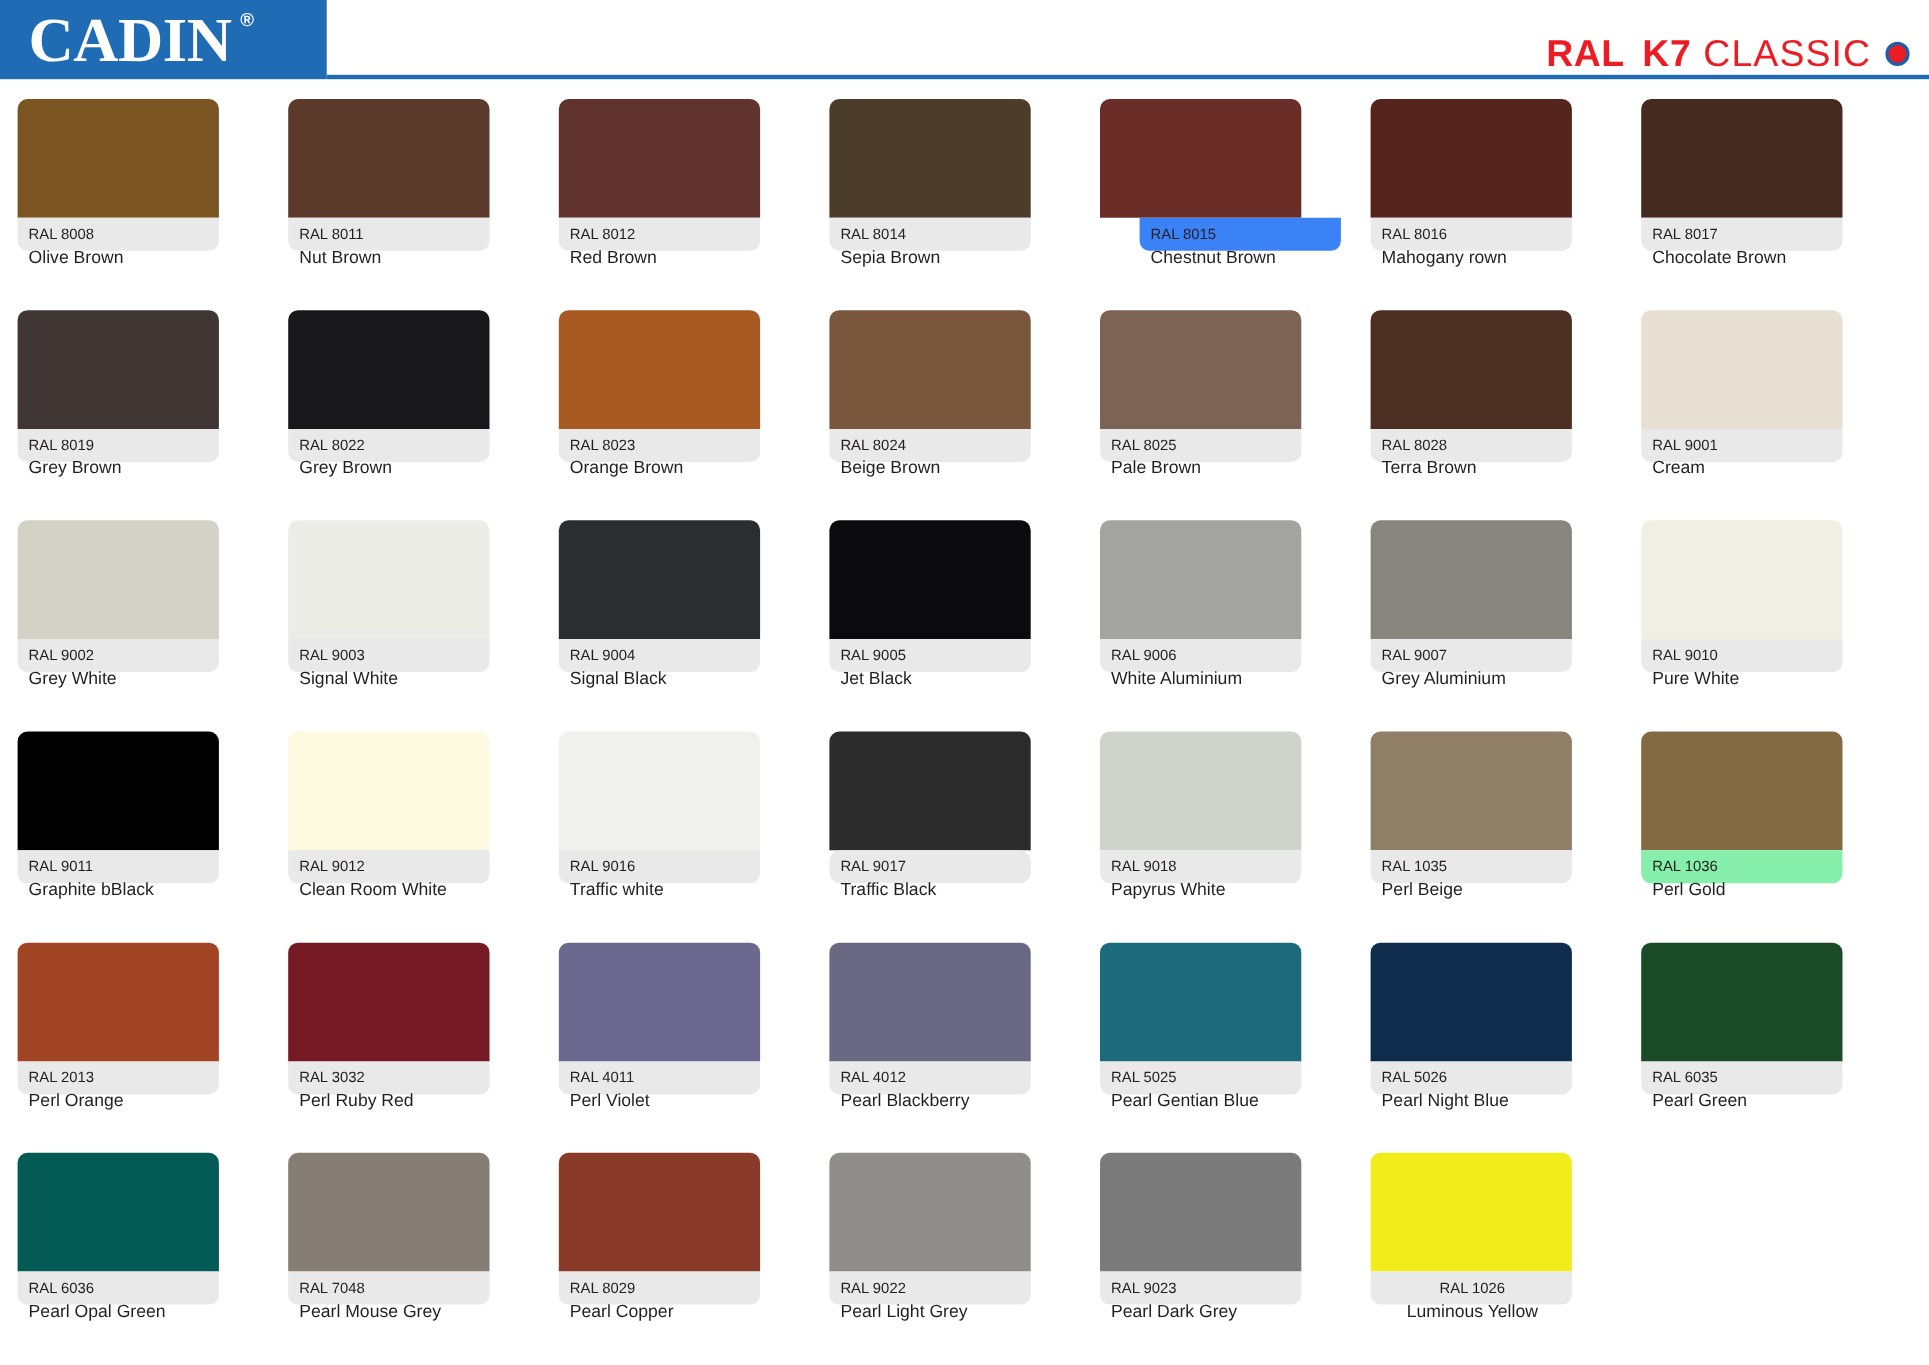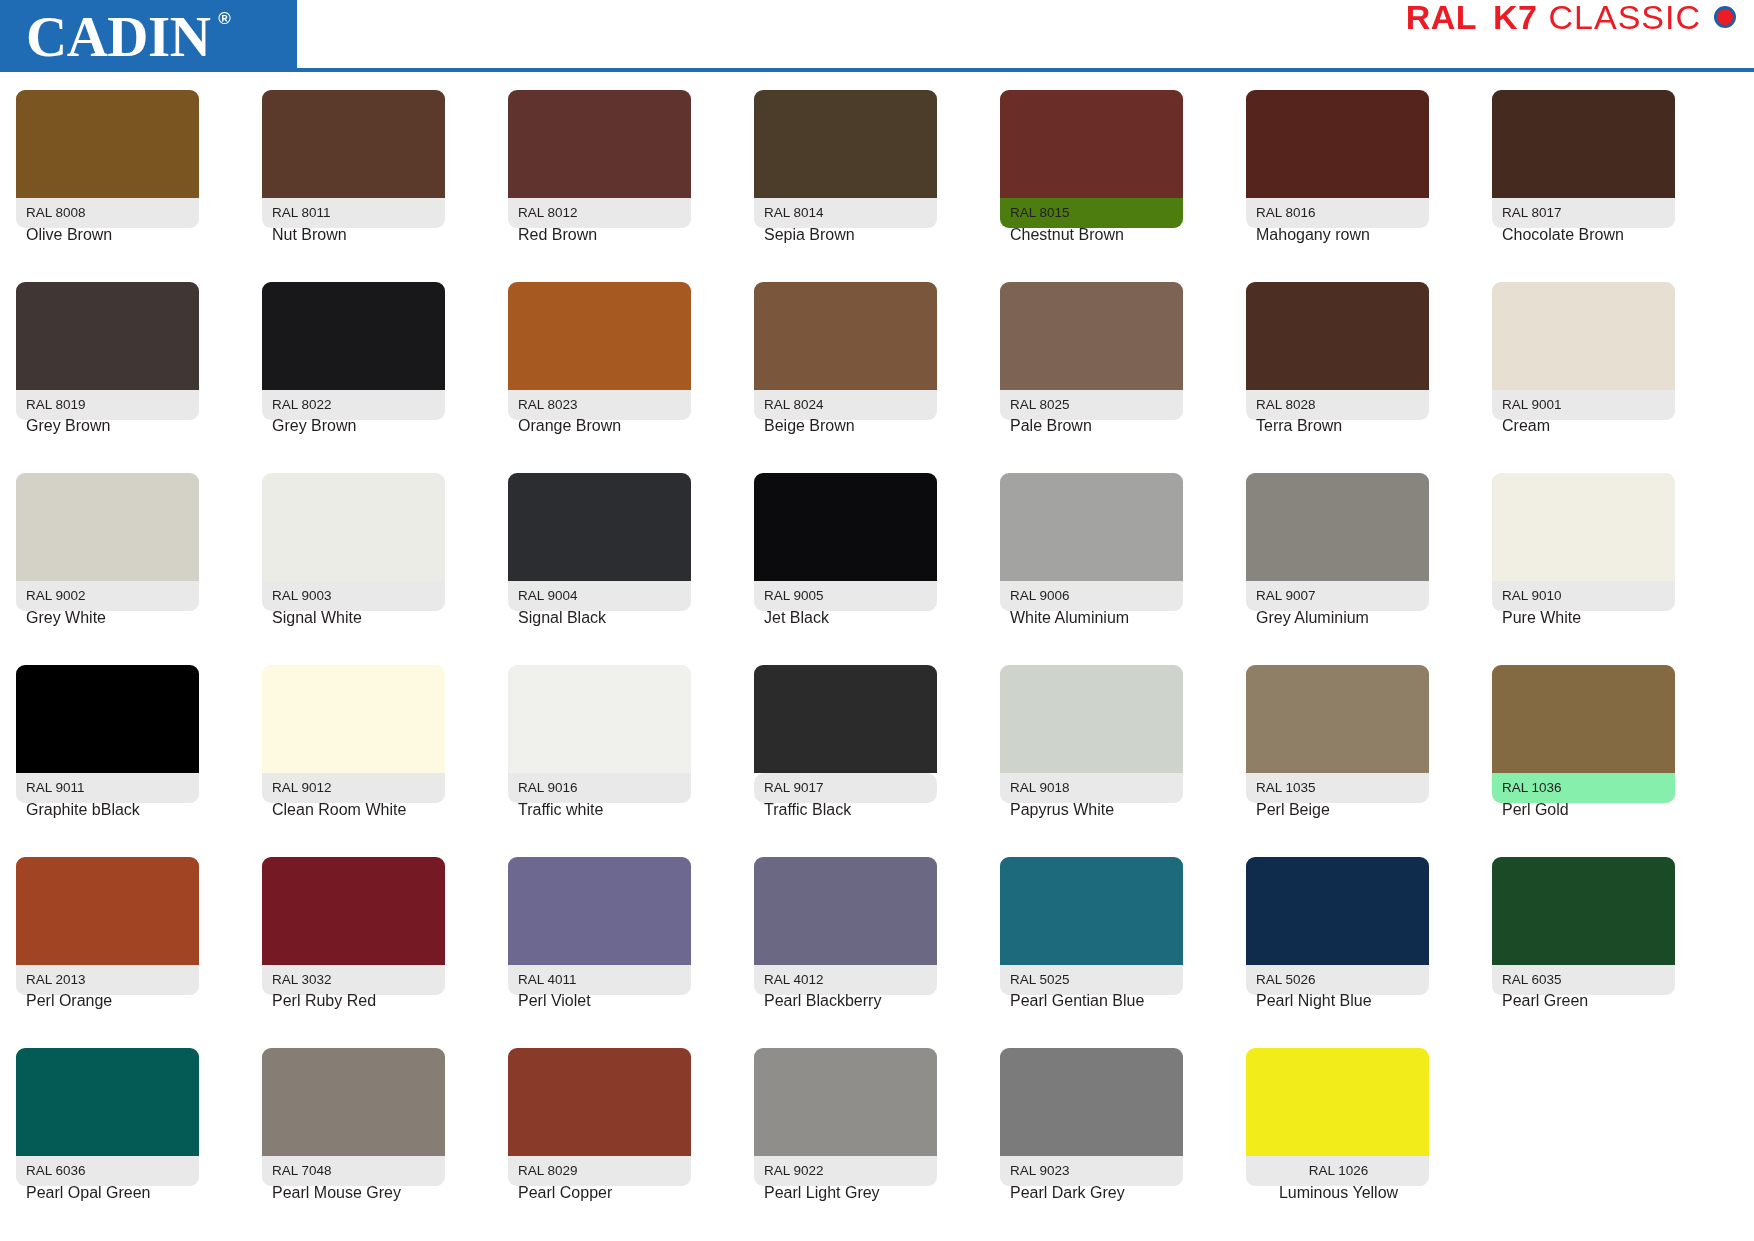--- a/index.html
+++ b/index.html
@@ -59,21 +59,21 @@
     left: 297px;
     bottom: 6px;
     width: 1457px;
     height: 4px;
     background: #1f6cb4;
   }
 
   #ral-brand {
     position: absolute;
     right: 18px;
-    top: 0;
+    top: 32px;
     display: flex;
     align-items: center;
     gap: 0;
     line-height: 1;
   }
 
   .ral-word {
     font-family: "Liberation Sans", "DejaVu Sans", sans-serif;
     font-size: 34px;
     color: #ec1c24;
@@ -194,21 +194,21 @@
     </div>
     <div class="swatch-cell">
       <div class="swatch-color" style="background: rgb(76, 61, 42);"></div>
       <div class="swatch-label" style="background: rgb(233, 233, 233);">
         <div class="swatch-code">RAL 8014</div>
         <div class="swatch-name">Sepia Brown</div>
       </div>
     </div>
     <div class="swatch-cell">
       <div class="swatch-color" style="background: rgb(107, 45, 39);"></div>
-      <div class="swatch-label" style="background: #4d7c0f;">
+      <div class="swatch-label" style="background: #3b82f6; margin-left: 36px;">
         <div class="swatch-code">RAL 8015</div>
         <div class="swatch-name">Chestnut Brown</div>
       </div>
     </div>
     <div class="swatch-cell">
       <div class="swatch-color" style="background: rgb(85, 36, 28);"></div>
       <div class="swatch-label" style="background: rgb(233, 233, 233);">
         <div class="swatch-code">RAL 8016</div>
         <div class="swatch-name">Mahogany rown</div>
       </div>

